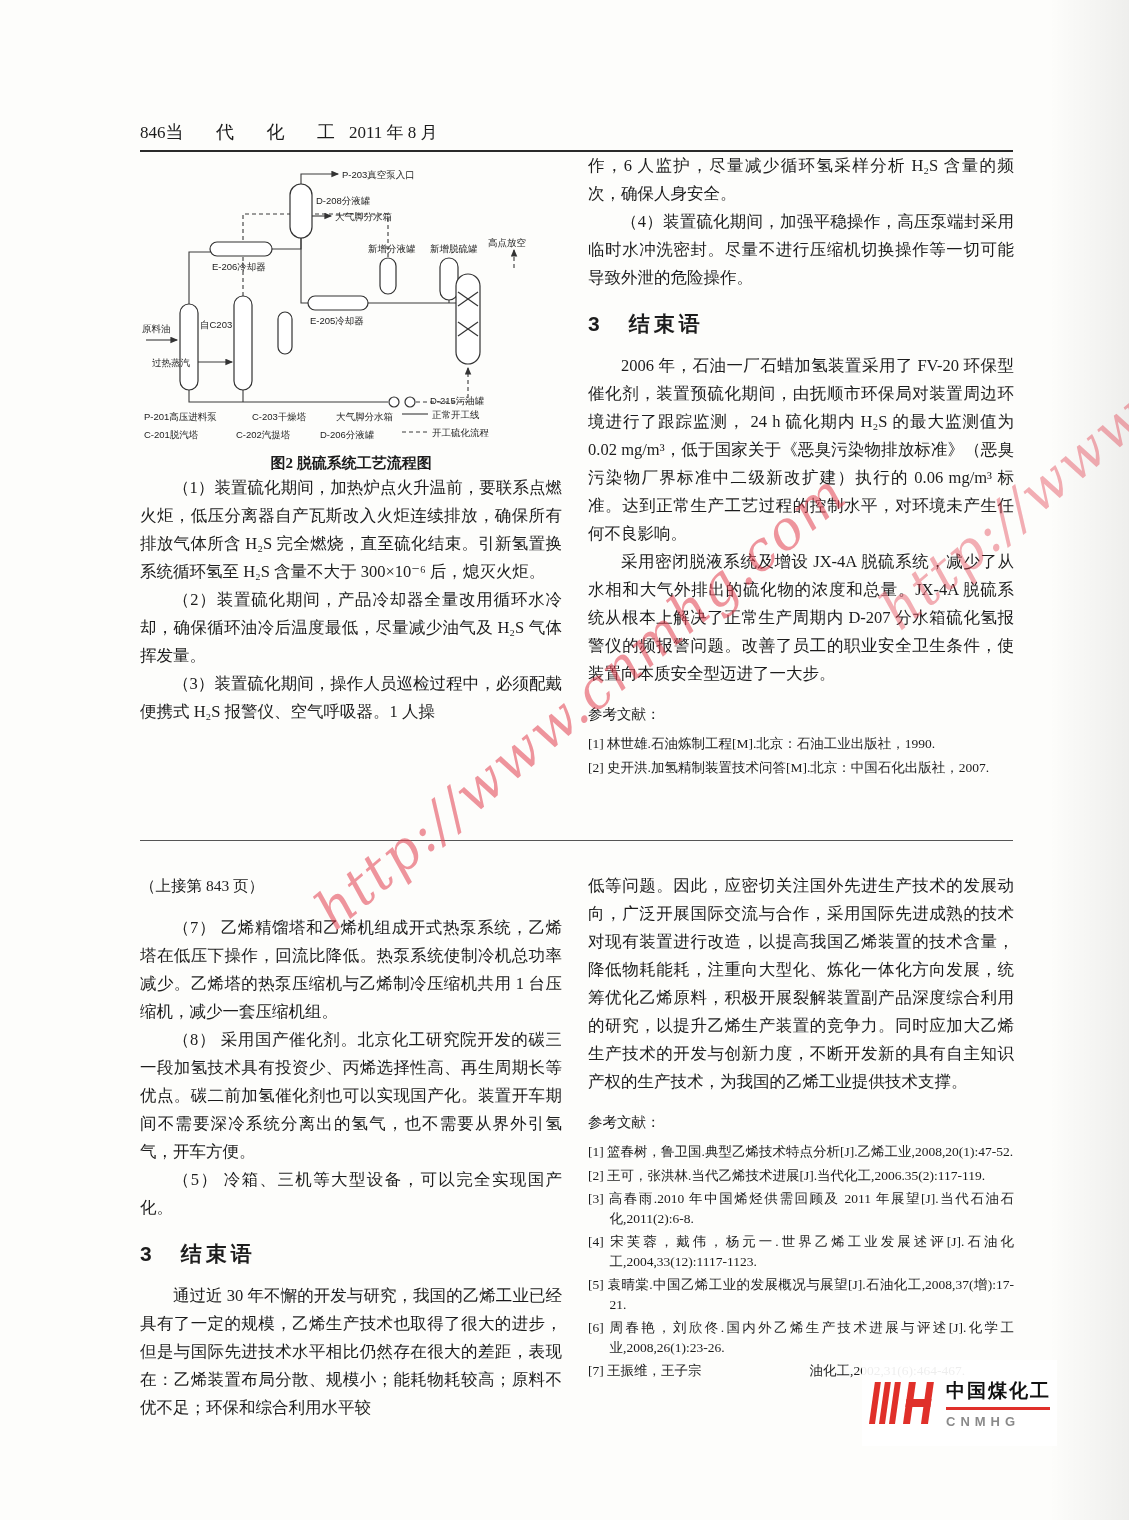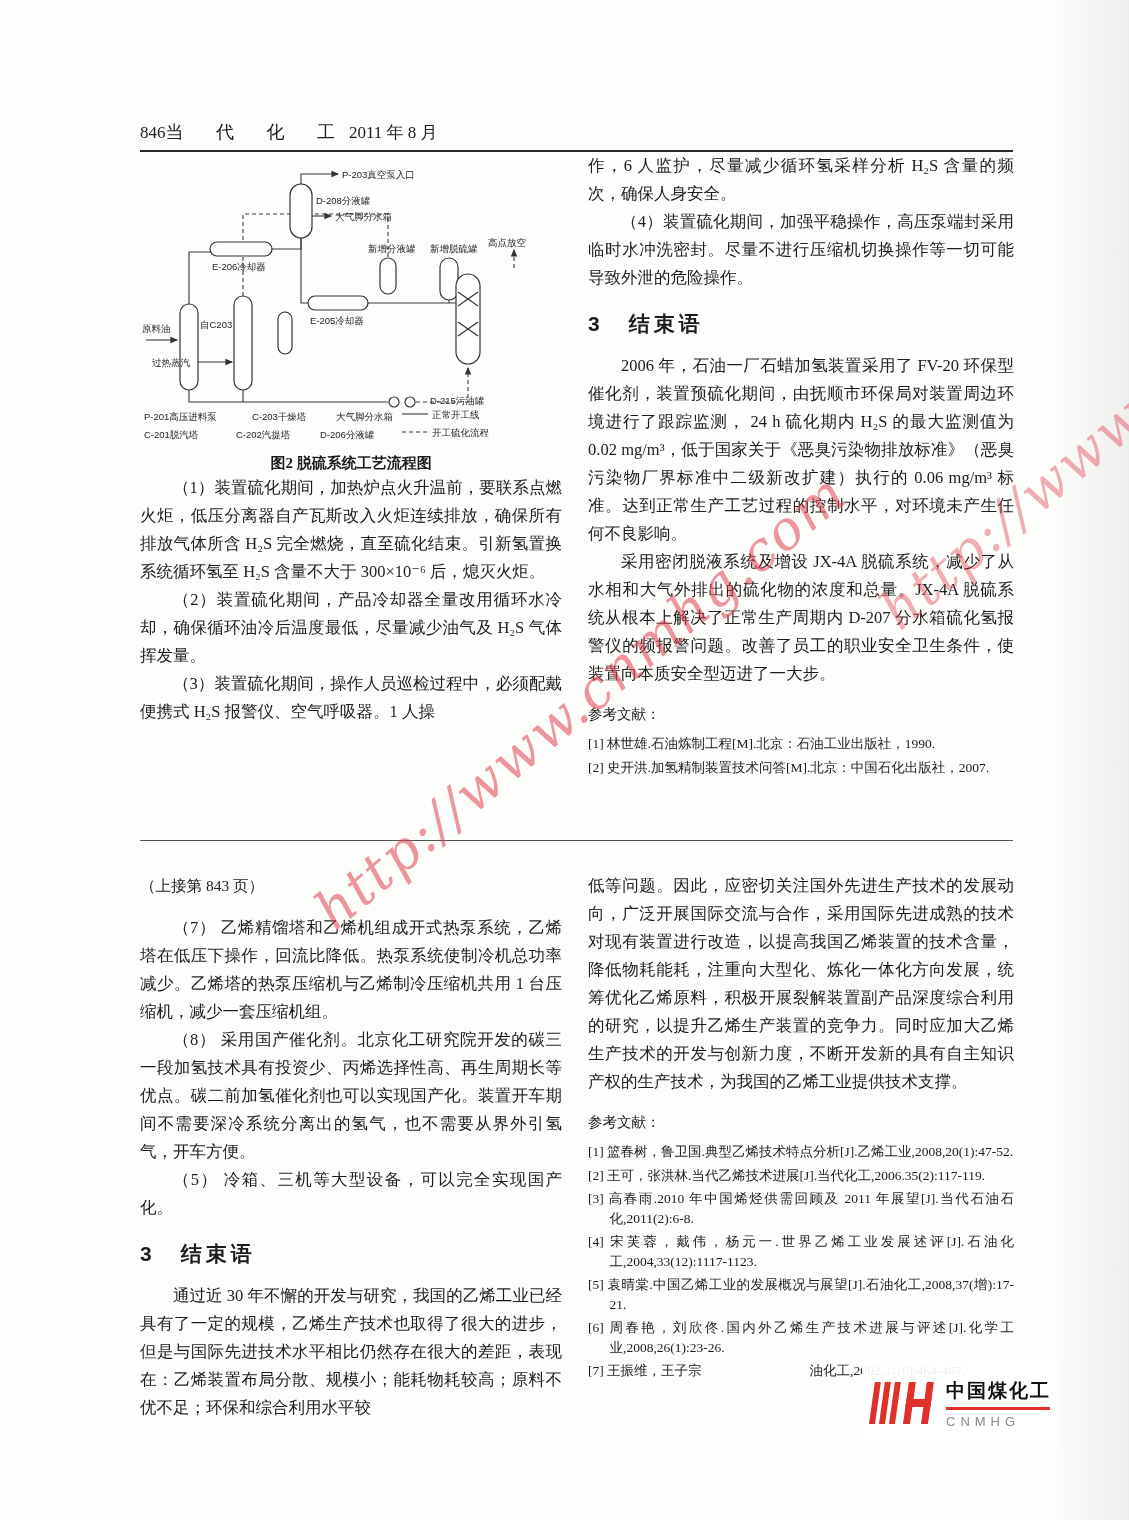--- a/index.html
+++ b/index.html
@@ -76,21 +76,21 @@
     position:absolute; left:862px; top:1360px; width:195px; height:86px;
     background:rgba(255,255,255,0.92);
     display:flex; align-items:center; gap:8px; z-index:60; padding:6px 4px;
   }
   .logo-mark { flex:0 0 72px; height:58px; }
   .logo-text { display:flex; flex-direction:column; }
   .logo-zh { font-size:19px; font-weight:bold; letter-spacing:2px; color:#111;
              font-family:"Liberation Sans",sans-serif; }
   .logo-rule { height:3px; background:#e0302a; margin:3px 0 4px; width:104px; }
   .logo-en { font-size:13px; letter-spacing:5px; color:#8a8a8a;
-             font-family:"Liberation Sans",sans-serif; }
+             font-family:"Liberation Sans",sans-serif;font-weight:bold; }
 </style>
 </head>
 <body>
 
 <div class="edge-shade"></div>
 
 <div class="header">
   <span>846</span>
   <span class="journal-title">当 代 化 工</span>
   <span>2011 年 8 月</span>

